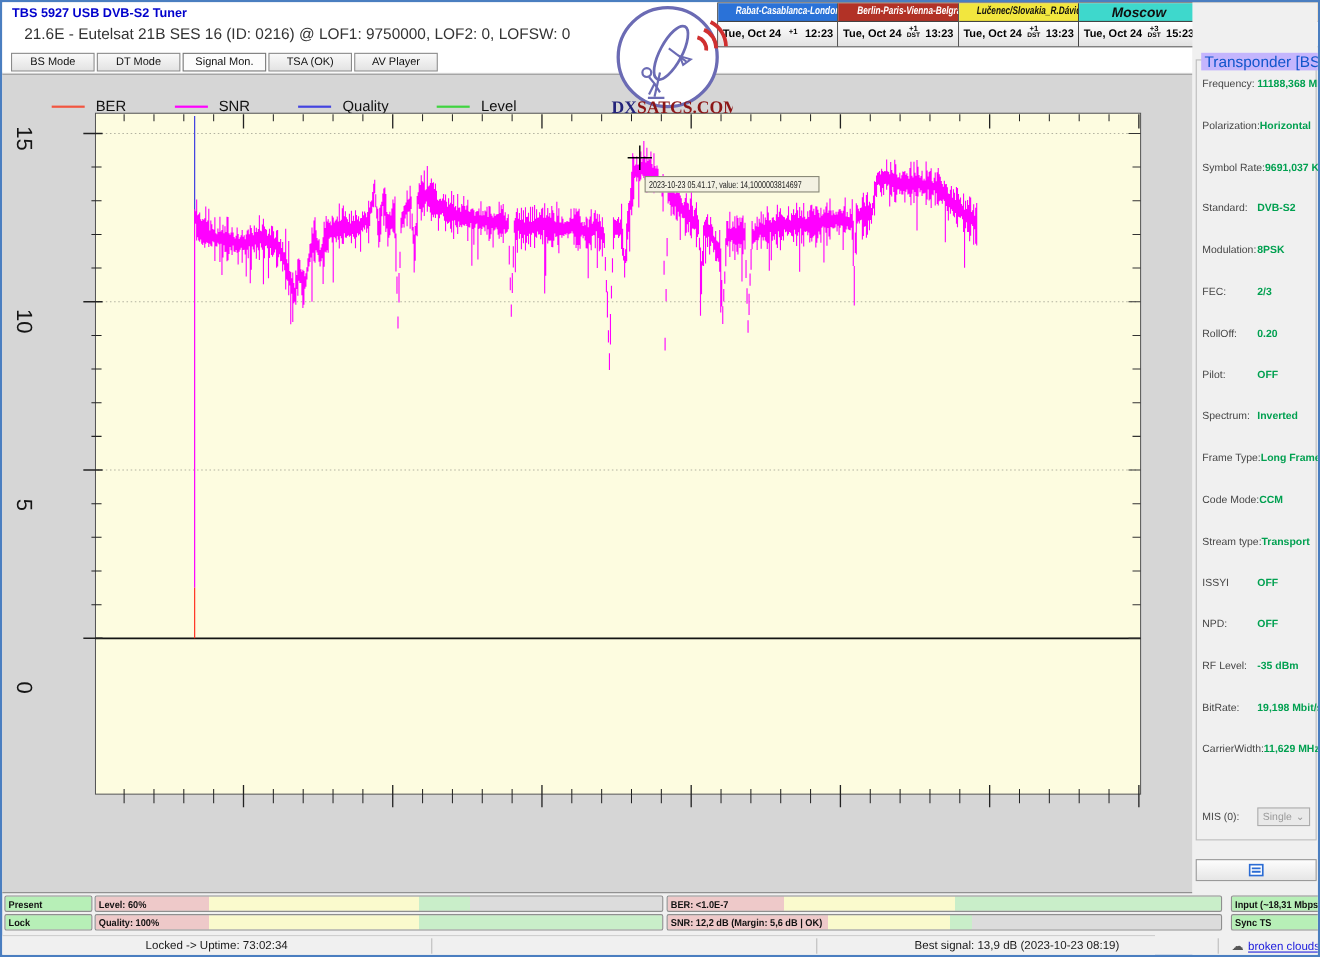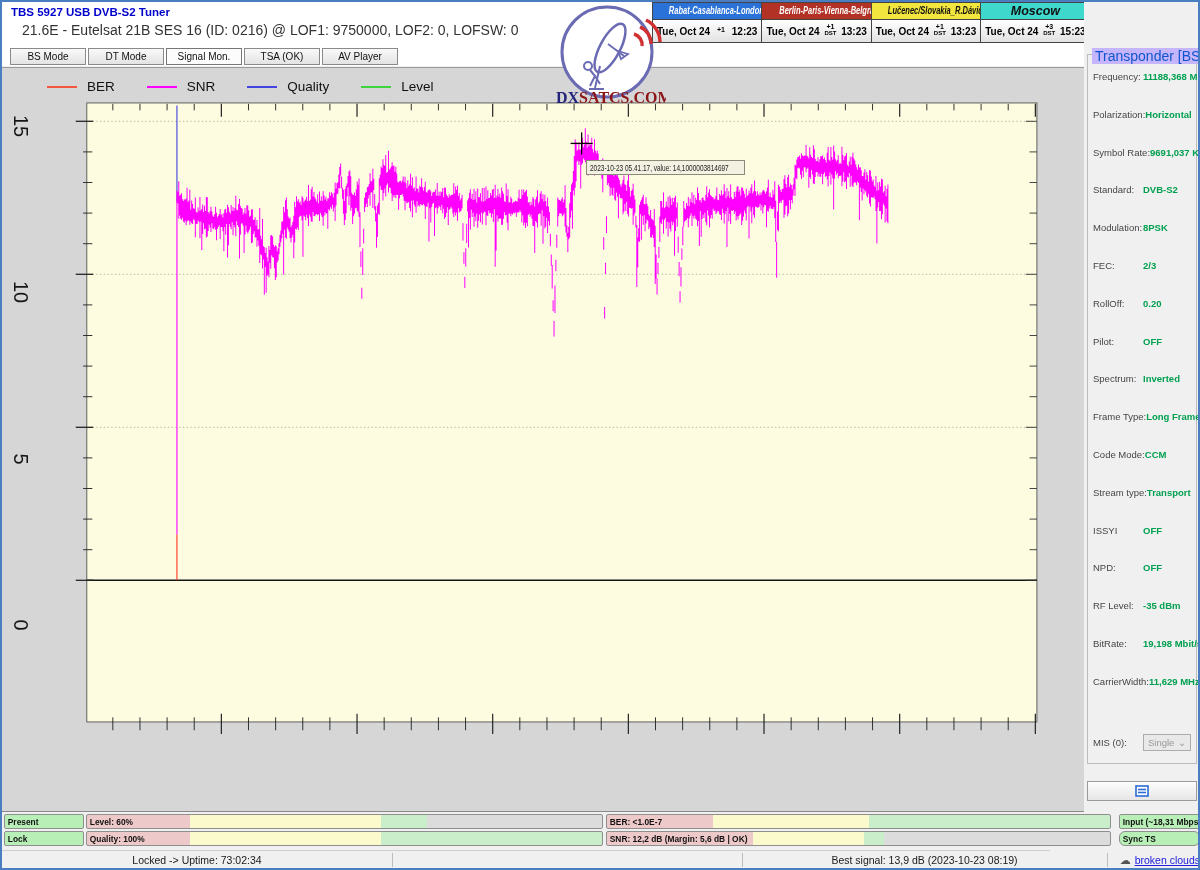--- a/index.html
+++ b/index.html
@@ -22,21 +22,21 @@
   .tzblock{display:flex;flex-direction:column;align-items:center;margin-top:-4px;}
   .tzplus{font-size:7px;line-height:7px;font-weight:bold;}
   .tzdst{font-size:6px;line-height:6px;font-weight:bold;}
   
   #tabs{position:absolute;left:8px;top:46px;display:flex;gap:2px;}
   .tab{width:76px;height:17px;font-size:10px;line-height:15px;text-align:center;color:#111;
        background:linear-gradient(#f9f9f9,#e3e3e3);border:1px solid #8a8a8a;box-sizing:border-box;cursor:default;}
   .tab.active{background:#fcfcfc;border-color:#777;}
   
   #chart-region{position:absolute;left:0px;top:65px;width:1082px;height:745px;background:#d6d6d6;border-top:1px solid #9a9a9a;border-bottom:1px solid #8a8a8a;box-sizing:border-box;}
-  #legend{position:absolute;left:45px;top:11px;display:flex;align-items:center;gap:0;}
+  #legend{position:absolute;left:45px;top:21px;display:flex;align-items:center;gap:12px;}
   .leg-item{display:flex;align-items:center;margin-right:32px;}
   .leg-line{display:inline-block;width:30px;height:2px;margin-right:10px;}
   .leg-label{font-size:13.5px;color:#111;}
   #chart-svg{position:absolute;left:0;top:0;}
   .ylab{position:absolute;left:6px;width:26px;height:26px;font-size:20px;color:#151515;text-align:center;line-height:26px;transform:rotate(90deg);}
   
   #tooltip{position:absolute;left:584px;top:158px;width:159px;height:15px;background:#f3f1e2;border:1px solid #8a8a78;box-sizing:border-box;overflow:hidden;z-index:7;display:flex;align-items:center;padding-left:3px;text-align:right;}
   #tooltip span{display:inline-block;font-size:9px;white-space:nowrap;color:#222;transform:scaleX(0.72);transform-origin:left center;}
   
   #logo{position:absolute;left:546px;top:2px;width:118px;height:104px;z-index:6;}
@@ -405,21 +405,21 @@
   <div id="bars2">
       <div class="bar" style="left: 2px; width: 80px; top: 829px; background: linear-gradient(to right, rgb(183, 239, 183) 0%, rgb(183, 239, 183) 100%);">
         <span>Lock</span>
       </div>
       <div class="bar" style="left: 84px; width: 517px; top: 829px; background: linear-gradient(to right, rgb(238, 201, 201) 0%, rgb(238, 201, 201) 20%, rgb(250, 250, 205) 20%, rgb(250, 250, 205) 57%, rgb(201, 238, 201) 57%, rgb(201, 238, 201) 100%);">
         <span>Quality: 100%</span>
       </div>
       <div class="bar" style="left: 604px; width: 505px; top: 829px; background: linear-gradient(to right, rgb(238, 201, 201) 0%, rgb(238, 201, 201) 29%, rgb(250, 250, 205) 29%, rgb(250, 250, 205) 51%, rgb(201, 238, 201) 51%, rgb(201, 238, 201) 55%, rgb(220, 220, 220) 55%, rgb(220, 220, 220) 100%);">
         <span>SNR: 12,2 dB (Margin: 5,6 dB | OK)</span>
       </div>
-      <div class="bar" style="left: 1117px; width: 81px; top: 829px; background: linear-gradient(to right, rgb(183, 239, 183) 0%, rgb(183, 239, 183) 100%); border-radius: 6px;">
+      <div class="bar" style="left: 1117px; width: 81px; top: 829px; background: linear-gradient(to right, rgb(183, 239, 183) 0%, rgb(183, 239, 183) 100%);">
         <span>Sync TS</span>
       </div>
     </div>
 
   <div id="statusbar">
     <div class="sb-divider" style="left:390px"></div>
     <div class="sb-divider" style="left:740px"></div>
     <div class="sb-divider" style="left:1105px"></div>
     <div class="sb-text" style="left:0;width:390px;text-align:center">Locked -&gt; Uptime: 73:02:34</div>
     <div class="sb-text" style="left:740px;width:365px;text-align:center">Best signal: 13,9 dB (2023-10-23 08:19)</div>

